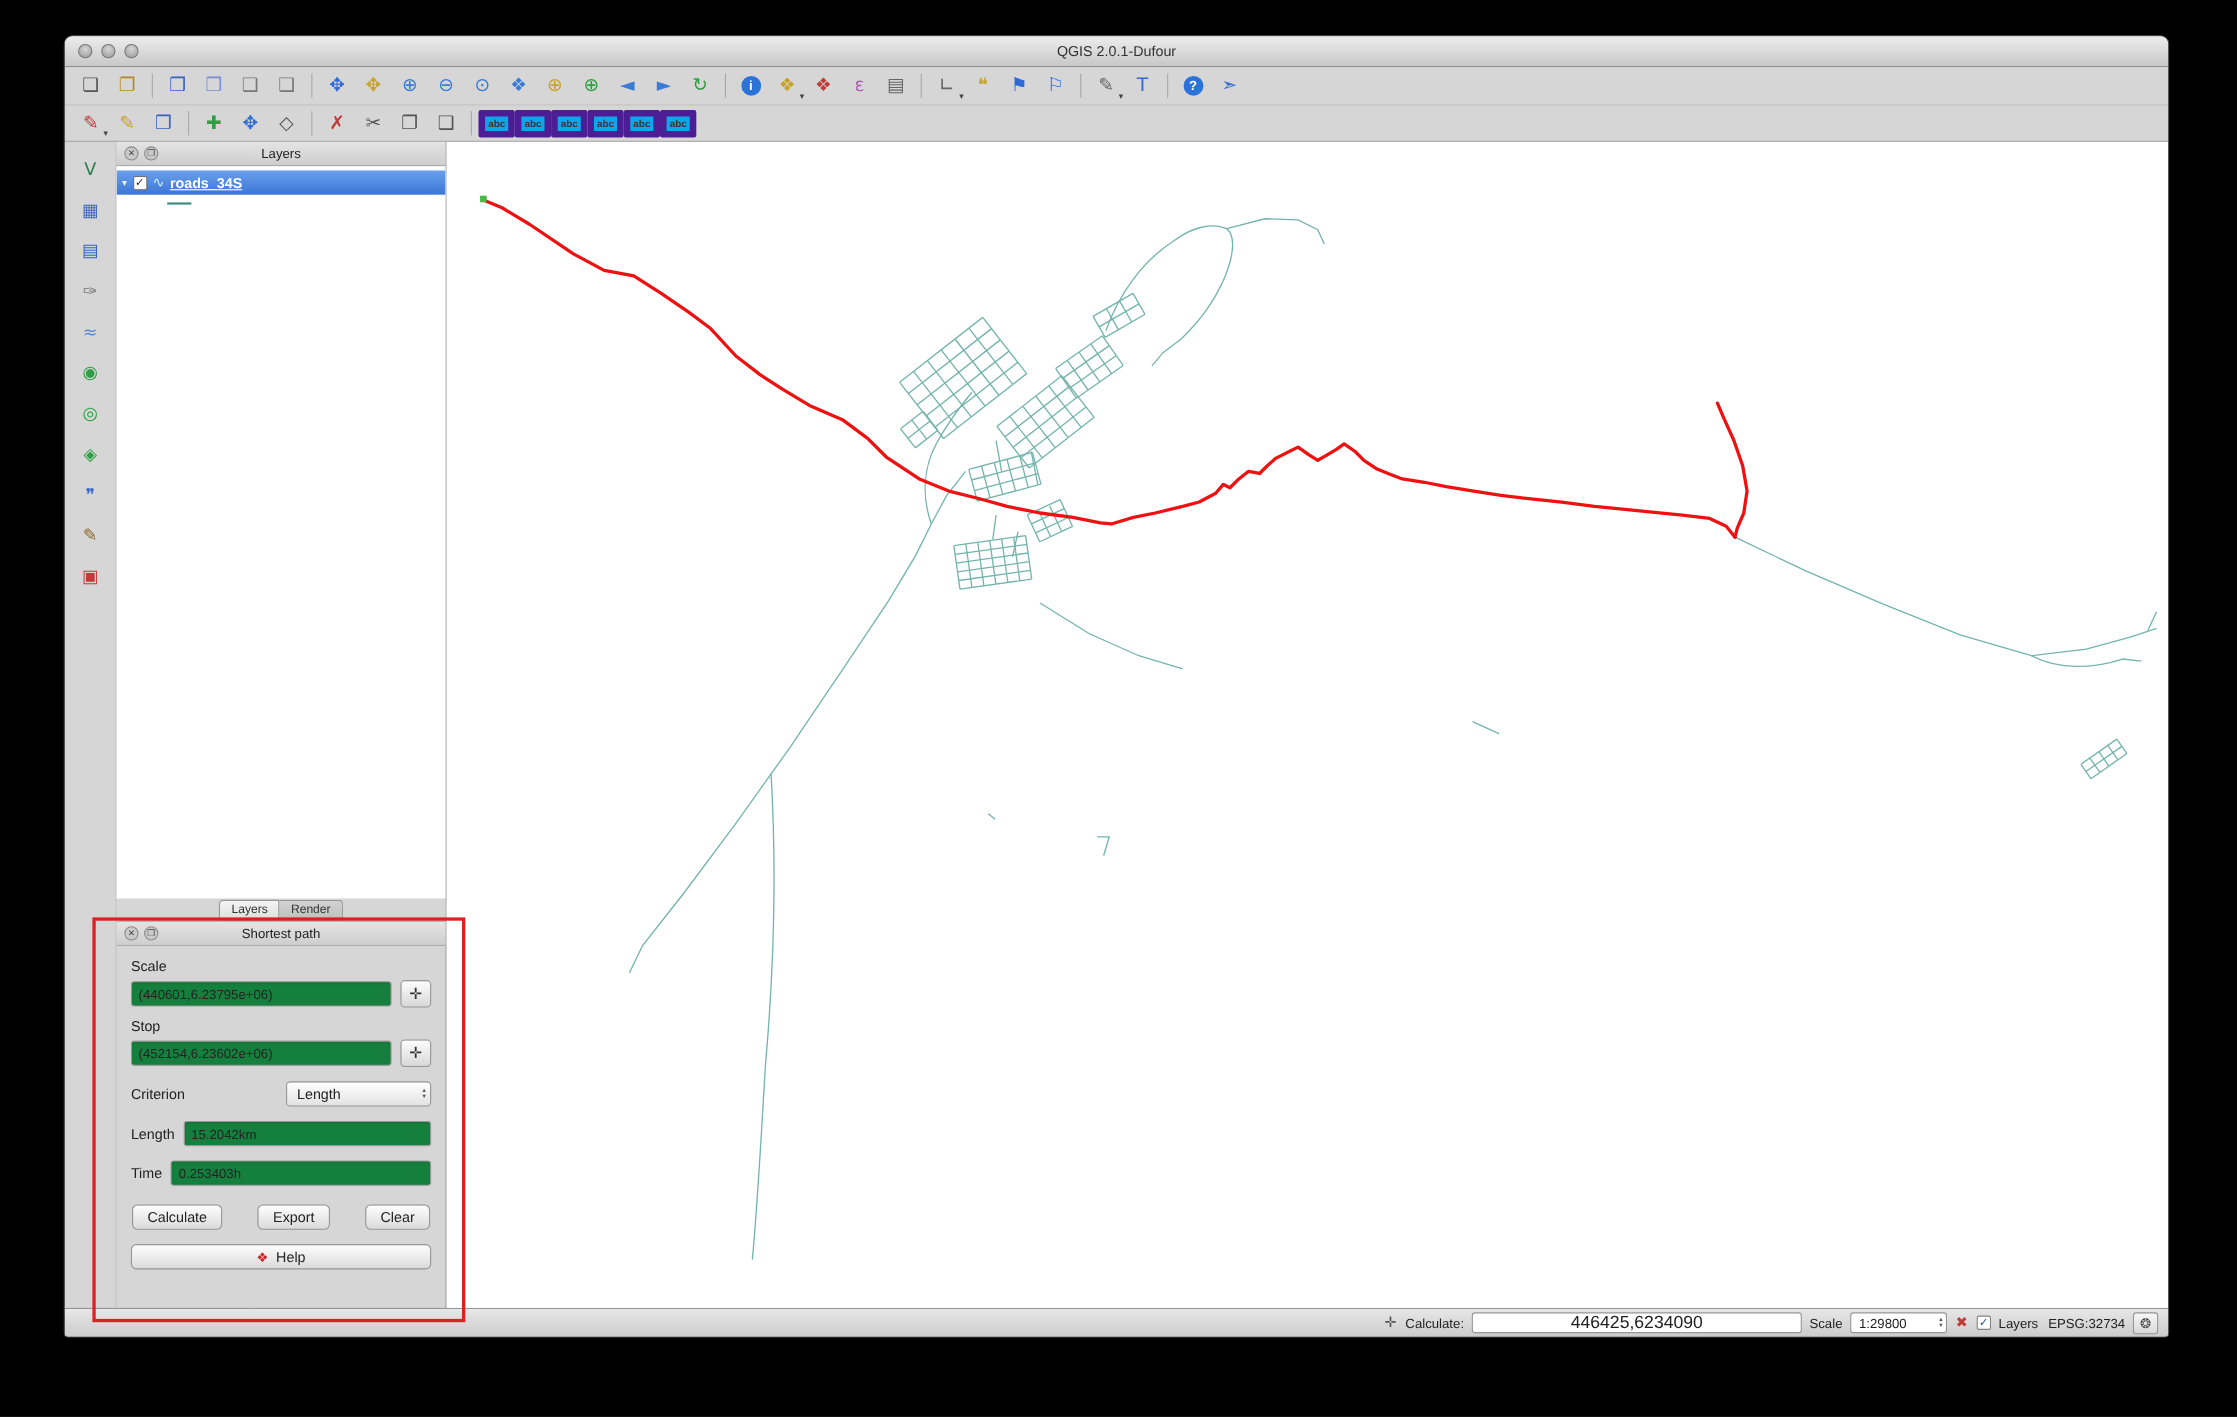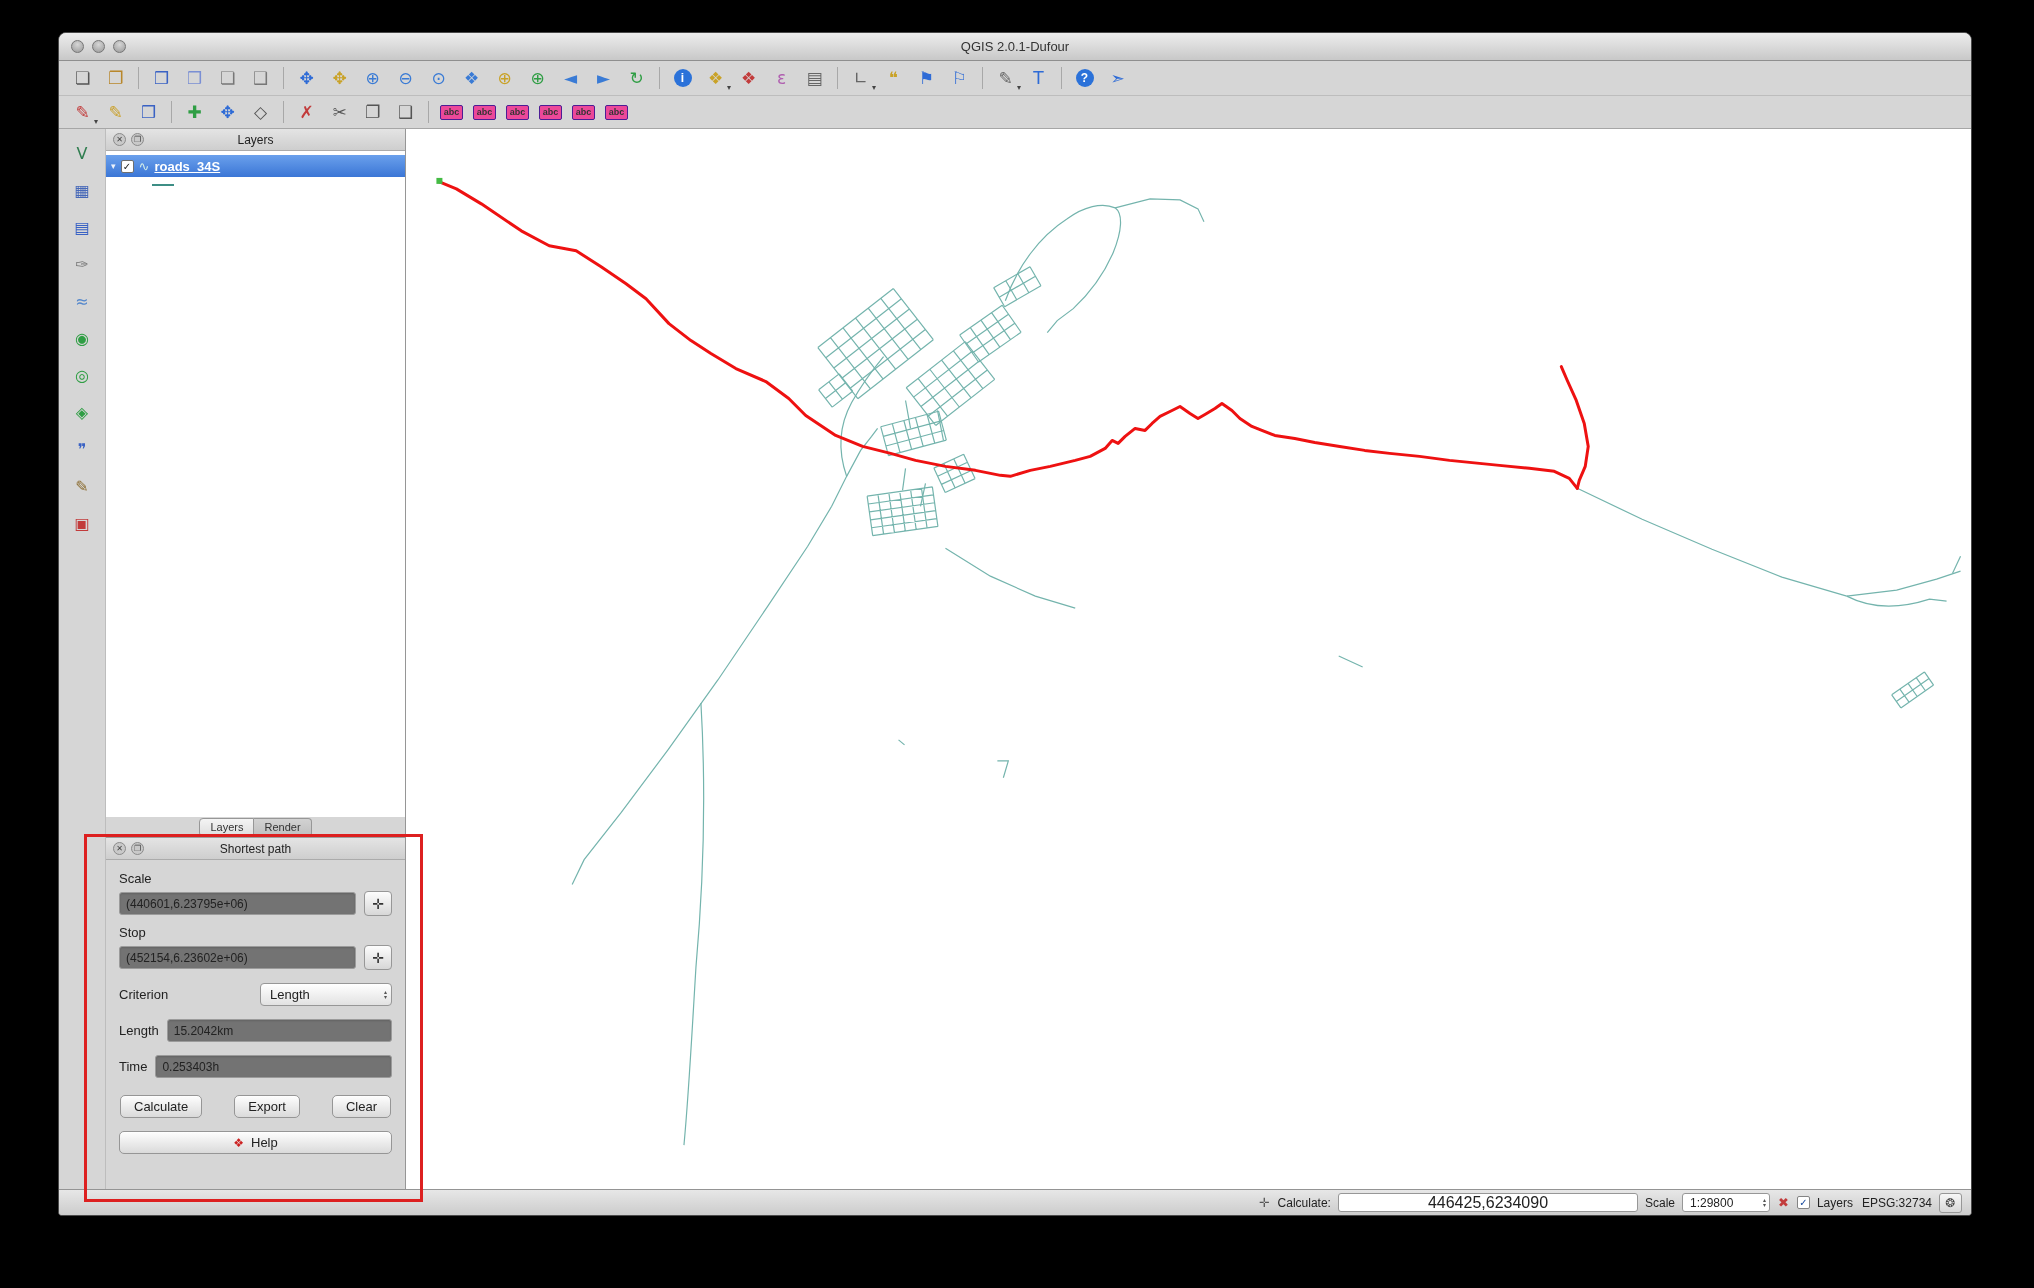--- a/index.html
+++ b/index.html
@@ -23,21 +23,21 @@
   .toolbar{display:flex;align-items:center;padding:2px 8px;gap:2px;flex:0 0 auto;background:#d6d6d6;}
   .toolbar.row1{height:35px;border-bottom:1px solid #bdbdbd;}
   .toolbar.row2{height:33px;border-bottom:1px solid #a6a6a6;}
   .tb-btn{width:31px;height:28px;border:none;background:transparent;border-radius:4px;position:relative;
     display:inline-flex;align-items:center;justify-content:center;padding:0;font-family:"DejaVu Sans",sans-serif;}
   .glyph{font-size:17px;line-height:1;color:#555;}
   .dd{position:absolute;right:0;bottom:0;font-size:8px;color:#444;line-height:1;}
   .tb-sep{width:1px;height:22px;background:#a8a8a8;margin:0 5px;flex:0 0 auto;}
   .tb-btn.round .glyph{background:#2b72d9;color:#fff;border-radius:50%;width:18px;height:18px;
     display:flex;align-items:center;justify-content:center;font-size:12px;font-weight:bold;font-family:"Liberation Sans",sans-serif;}
-  .tb-btn.abc .glyph{font-size:9px;font-weight:bold;background:#ec4899;border:1px solid #4c1d95;
+  .tb-btn.abc .glyph{font-size:9px;font-weight:bold;background:#0ea5e9;border:6px solid #4c1d95;
     border-radius:2px;padding:2px 3px;color:#333;font-family:"Liberation Sans",sans-serif;}
 
   
   .main{flex:1;display:flex;min-height:0;}
   .dock-toolbar{width:47px;flex:0 0 auto;display:flex;flex-direction:column;align-items:center;
     padding-top:10px;gap:7px;background:#d6d6d6;border-right:1px solid #bdbdbd;}
   .dock-toolbar .tb-btn{width:32px;height:30px;}
   .dock-toolbar .glyph{font-size:16px;}
 
   .left-panels{width:300px;flex:0 0 auto;display:flex;flex-direction:column;background:#d6d6d6;border-right:1px solid #969696;}
@@ -64,21 +64,21 @@
   .ptab.active{background:linear-gradient(#f4f4f4,#dedede);}
   .ptab:first-child{border-radius:4px 0 0 4px;}
   .ptab:last-child{border-radius:0 4px 4px 0;border-left:none;}
 
   
   .sp-panel{flex:0 0 auto;height:352px;display:flex;flex-direction:column;border-top:1px solid #9e9e9e;}
   .sp-body{flex:1;padding:8px 13px 8px;display:flex;flex-direction:column;font-size:13px;color:#222;}
   .sp-label{margin:9px 0 5px;font-size:13px;}
   .sp-label.first{margin-top:3px;}
   .sp-row{display:flex;align-items:center;gap:8px;}
-  .sp-input{flex:1;height:23px;border:1px solid #9b9b9b;border-radius:3px;background:#737373;font-size:12px;
+  .sp-input{flex:1;height:23px;border:1px solid #9b9b9b;border-radius:3px;background:#15803d;font-size:12px;
     padding:0 6px;font-family:inherit;color:#222;box-shadow:inset 0 1px 2px rgba(0,0,0,.14);}
   .capture-btn{width:28px;height:25px;flex:0 0 auto;border:1px solid #979797;border-radius:4px;
     background:linear-gradient(#fdfdfd,#d7d7d7);font-size:14px;color:#333;display:flex;align-items:center;
     justify-content:center;padding:0;font-family:"DejaVu Sans",sans-serif;}
   .sp-field-row{display:flex;align-items:center;gap:8px;margin-top:13px;}
   .sp-select{width:132px;height:23px;margin-left:auto;border:1px solid #979797;border-radius:4px;
     background:linear-gradient(#ffffff,#e2e2e2);display:flex;align-items:center;justify-content:space-between;
     padding:0 4px 0 9px;font-size:13px;color:#222;}
   .sel-arrows{display:flex;flex-direction:column;font-size:6px;line-height:5px;color:#555;}
   .sp-buttons{display:flex;justify-content:space-between;margin-top:17px;padding:0 1px;}

